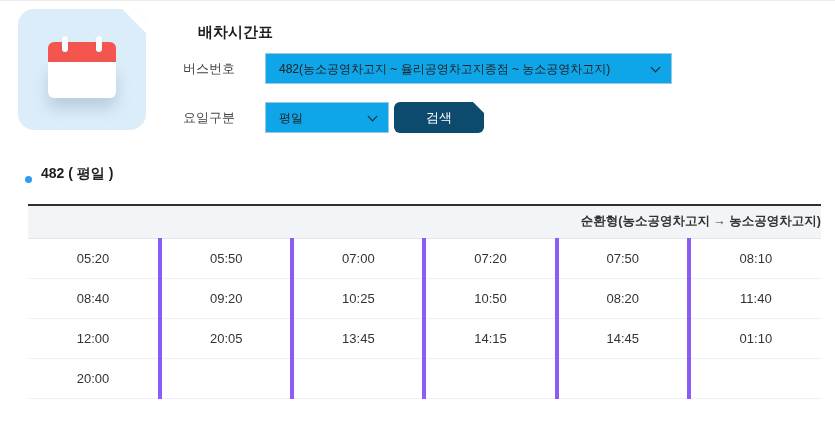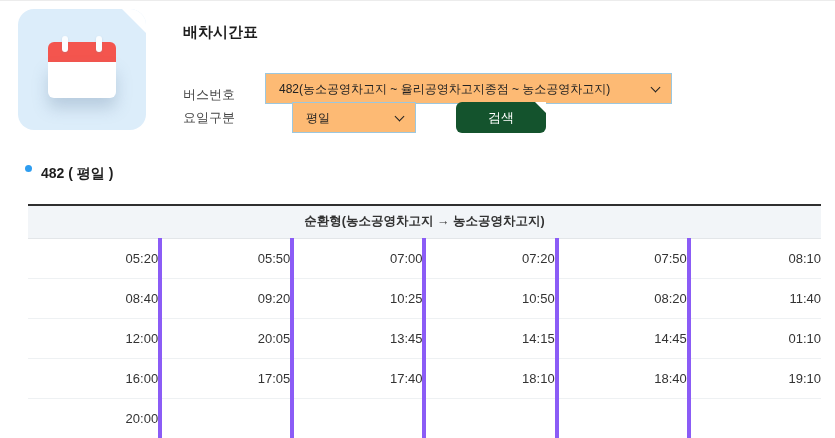--- a/index.html
+++ b/index.html
@@ -31,69 +31,69 @@
   .cal-top {
     position:absolute; top:6px; left:0; width:68px; height:20px;
     background:#f4554e; border-radius:6px 6px 0 0; z-index:2;
   }
   .cal-body {
     position:absolute; top:26px; left:0; width:68px; height:36px;
     background:#ffffff; border-radius:0 0 6px 6px; z-index:2;
     box-shadow:0 10px 16px rgba(90,120,150,.28);
   }
 
-  .page-title { position:absolute; left:183px; top:22px; font-size:15px; font-weight:bold; color:#1d1d1d; }
+  .page-title { position:absolute; left:198px; top:22px; font-size:15px; font-weight:bold; color:#1d1d1d; }
 
   .form-row { position:absolute; left:183px; display:flex; align-items:center; }
-  .form-row.row1 { top:72px;align-items:flex-end; }
-  .form-row.row2 { top:101px;gap:27px; }
+  .form-row.row1 { top:52px; }
+  .form-row.row2 { top:101px; }
   .field-label { width:82px; font-size:13px; color:#444; flex:none; }
 
   .select-wrap { position:relative; flex:none; }
   .select-wrap.bus { width:407px; }
   .select-wrap.day { width:124px; }
   select {
     width:100%; height:31px; appearance:none; -webkit-appearance:none;
-    border:1px solid #9cc7de; border-radius:0; background:#fdba74;
+    border:1px solid #9cc7de; border-radius:0; background:#0ea5e9;
     font-family:inherit; font-size:12px; color:#222; padding:0 26px 0 13px; outline:none;
   }
   .caret {
     position:absolute; right:13px; top:11px; width:7px; height:7px;
     border-right:1.7px solid #222; border-bottom:1.7px solid #222;
     transform:rotate(45deg); pointer-events:none;
   }
   .search-btn {
-    position:relative; margin-left:13px; width:90px; height:31px; border:none;
-    background:#14532d; color:#ffffff; font-family:inherit; font-size:13px;
+    position:relative; margin-left:5px; width:90px; height:31px; border:none;
+    background:#0c4a6e; color:#ffffff; font-family:inherit; font-size:13px;
     border-radius:6px; cursor:pointer;
   }
   .search-btn .corner-cut {
     position:absolute; top:0; right:0; width:0; height:0;
     border-top:11px solid #ffffff; border-left:11px solid transparent;
   }
 
   
   .section-heading {
-    position:absolute; left:25px; top:164px; display:flex; align-items:flex-start;
+    position:absolute; left:25px; top:164px; display:flex; align-items:flex-end;
   }
   .bullet { width:7px; height:7px; border-radius:50%; background:#2e9df0; margin-right:9px; flex:none; }
   .section-heading .txt { font-size:14px; font-weight:bold; color:#1d1d1d; }
 
   
   .timetable {
     position:absolute; left:28px; top:203px; width:793px;
     border-collapse:collapse; table-layout:fixed;
     border-top:2px solid #2f2f2f;
   }
   .timetable thead th {
     height:33px; background:#f2f5f8; font-size:12.5px; font-weight:600; color:#333;
-    text-align:center; border-bottom:1px solid #e3e6e9;
+    text-align:right; border-bottom:1px solid #e3e6e9;
   }
   .timetable tbody td {
-    height:40px; text-align:right; font-size:13px; color:#333;
+    height:40px; text-align:center; font-size:13px; color:#333;
     border-bottom:1px solid #eef1f3; background:#ffffff;
   }
   .timetable tbody td + td { border-left:4px solid #8b5cf6; }
 </style>
 </head>
 <body>
 
 <div class="header-area">
 
   <div class="icon-card">
@@ -164,28 +164,20 @@
       </tr>
       <tr>
         <td>12:00</td>
         <td>20:05</td>
         <td>13:45</td>
         <td>14:15</td>
         <td>14:45</td>
         <td>01:10</td>
       </tr>
       <tr>
-        <td>16:00</td>
-        <td>17:05</td>
-        <td>17:40</td>
-        <td>18:10</td>
-        <td>18:40</td>
-        <td>19:10</td>
-      </tr>
-      <tr>
         <td>20:00</td>
         <td></td>
         <td></td>
         <td></td>
         <td></td>
         <td></td>
       </tr>
     </tbody>
 </table>
 

